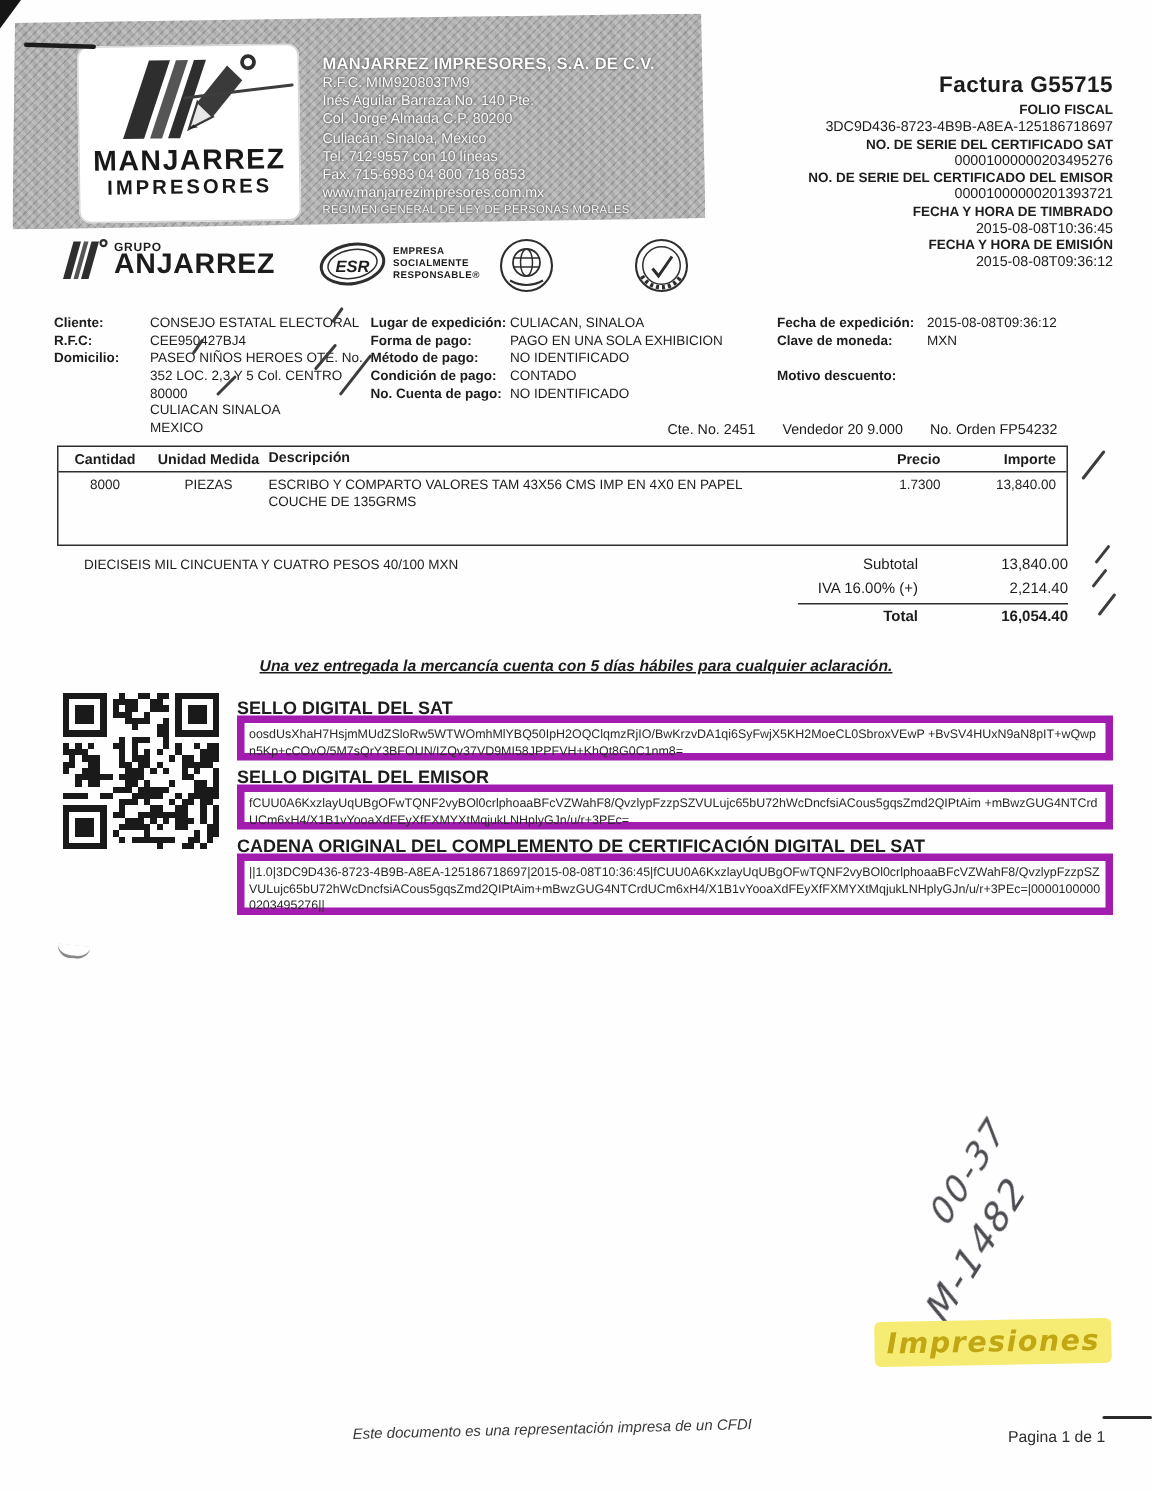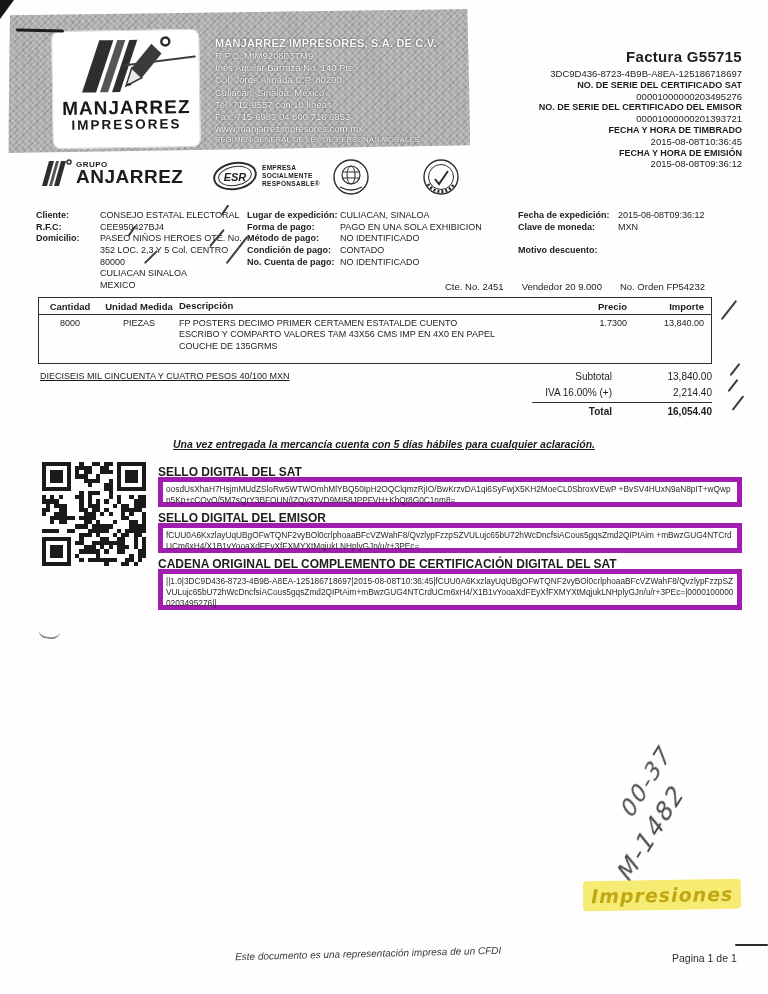--- a/index.html
+++ b/index.html
@@ -70,21 +70,21 @@
   .tbl { position:absolute; left:38px; top:297px; width:674px; height:67px; border:1.5px solid #2e2e2e; }
   .tbl-head { display:flex; border-bottom:1.5px solid #2e2e2e; height:17px; align-items:center; font-weight:bold; font-size:9.5px; }
   .tbl-body { display:flex; font-size:9px; padding-top:3px; }
   .c-cant { width:62px; text-align:center; }
   .c-unid { width:76px; text-align:center; }
   .c-desc { width:368px; text-align:left; padding-left:2px; line-height:1.25; }
   .c-prec { width:82px; text-align:right; }
   .c-impo { width:80px; text-align:right; padding-right:3px; }
 
   
-  .words { position:absolute; left:40px; top:371px; font-size:9px;text-decoration:underline; }
+  .words { position:absolute; left:56px; top:371px; font-size:9px; }
   .totals { position:absolute; left:470px; top:369px; width:242px; font-size:10px; }
   .t-row { display:flex; justify-content:flex-end; line-height:1.55; }
   .t-lab { width:140px; text-align:right; }
   .t-val { width:100px; text-align:right; }
   .t-rule { border-top:1.2px solid #2e2e2e; margin:2px 0 1px 62px; }
   .t-total { font-weight:bold; }
 
   
   .notice { position:absolute; left:0; top:438px; width:768px; text-align:center;
             font-size:10.5px; font-weight:bold; font-style:italic; text-decoration:underline; }
@@ -149,20 +149,21 @@
     <div>Col. Jorge Almada C.P. 80200</div>
     <div>Culiacán, Sinaloa, México</div>
     <div>Tel. 712-9557 con 10 líneas</div>
     <div>Fax. 715-6983 04 800 718 6853</div>
     <div>www.manjarrezimpresores.com.mx</div>
     <div class="regimen">RÉGIMEN GENERAL DE LEY DE PERSONAS MORALES</div>
   </div>
 
   <div class="invoice-meta">
     <div class="title">Factura G55715</div>
+    <div class="lbl">FOLIO FISCAL</div>
     <div class="val">3DC9D436-8723-4B9B-A8EA-125186718697</div>
     <div class="lbl">NO. DE SERIE DEL CERTIFICADO SAT</div>
     <div class="val">00001000000203495276</div>
     <div class="lbl">NO. DE SERIE DEL CERTIFICADO DEL EMISOR</div>
     <div class="val">00001000000201393721</div>
     <div class="lbl">FECHA Y HORA DE TIMBRADO</div>
     <div class="val">2015-08-08T10:36:45</div>
     <div class="lbl">FECHA Y HORA DE EMISIÓN</div>
     <div class="val">2015-08-08T09:36:12</div>
   </div>
@@ -264,21 +265,20 @@
       <div class="c-cant">Cantidad</div>
       <div class="c-unid">Unidad Medida</div>
       <div class="c-desc">Descripción</div>
       <div class="c-prec">Precio</div>
       <div class="c-impo">Importe</div>
     </div>
     <div class="tbl-body">
       <div class="c-cant">8000</div>
       <div class="c-unid">PIEZAS</div>
       <div class="c-desc">
-        <div>FP POSTERS DECIMO PRIMER CERTAMEN ESTATALDE CUENTO</div>
         <div>ESCRIBO Y COMPARTO VALORES TAM 43X56 CMS IMP EN 4X0 EN PAPEL</div>
         <div>COUCHE DE 135GRMS</div>
       </div>
       <div class="c-prec">1.7300</div>
       <div class="c-impo">13,840.00</div>
     </div>
   </div>
 
   <div class="words">DIECISEIS MIL CINCUENTA Y CUATRO PESOS 40/100 MXN</div>
   <div class="totals">

